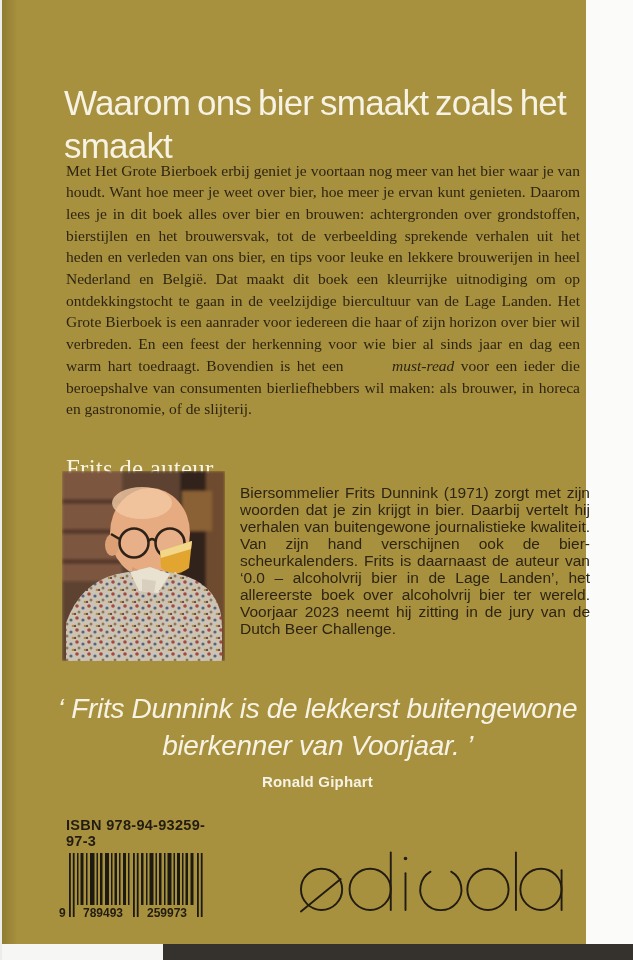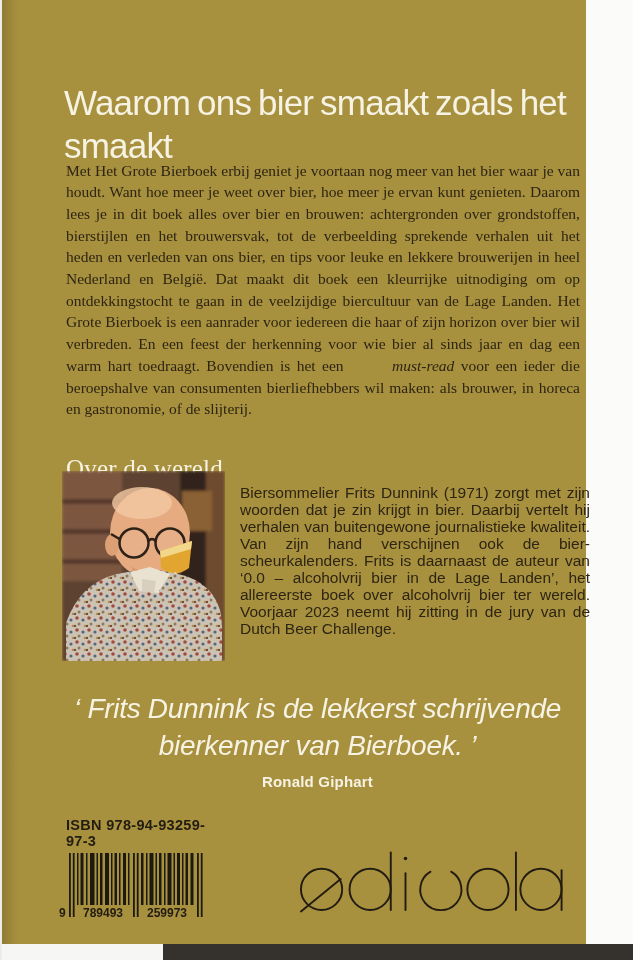--- a/index.html
+++ b/index.html
@@ -67,21 +67,21 @@
 
 <div class="page">
   <div class="spine-highlight"></div>
 
   <div class="cover">
 
     <h1 class="cover-title">Waarom ons bier smaakt zoals het smaakt</h1>
 
     <p class="blurb"><span>Met Het Grote Bierboek erbij geniet je voortaan nog meer van het bier waar je van houdt. Want hoe meer je weet over bier, hoe meer je ervan kunt genieten. Daarom lees je in dit boek alles over bier en brouwen: achtergronden over grondstoffen, bierstijlen en het brouwersvak, tot de verbeelding sprekende verhalen uit het heden en verleden van ons bier, en tips voor leuke en lekkere brouwerijen in heel Nederland en België. Dat maakt dit boek een kleurrijke uitnodiging om op ontdekkingstocht te gaan in de veelzijdige biercultuur van de Lage Landen. Het Grote Bierboek is een aanrader voor iedereen die haar of zijn horizon over bier wil verbreden. En een feest der herkenning voor wie bier al sinds jaar en dag een warm hart toedraagt. Bovendien is het een </span><i>must-read</i><span> voor een ieder die beroepshalve van consumenten bierliefhebbers wil maken: als brouwer, in horeca en gastronomie, of de slijterij.</span></p>
 
-    <h2 class="about-heading">Over de wereld</h2>
+    <h2 class="about-heading">Frits de auteur</h2>
 
     <svg class="author-photo" viewBox="0 0 163 190" xmlns="http://www.w3.org/2000/svg">
       <defs>
         <pattern id="shirtdots" width="12" height="12" patternUnits="userSpaceOnUse">
           <rect width="12" height="12" fill="#cdc3b4"></rect>
           <circle cx="3" cy="3" r="1.8" fill="#a24a3f"></circle>
           <circle cx="9" cy="5" r="1.6" fill="#51667f"></circle>
           <circle cx="5" cy="9" r="1.5" fill="#8a7a55"></circle>
           <circle cx="11" cy="11" r="1.3" fill="#b08a4a"></circle>
           <circle cx="1" cy="11" r="1.2" fill="#6b4a3a"></circle>
@@ -119,22 +119,22 @@
         </g>
         <path d="M4,190 L4,152 Q18,112 55,103 L88,97 L124,105 Q160,118 160,156 L160,190 Z" fill="url(#shirtdots)"></path>
         <path d="M68,101 L88,96 L108,103 L96,122 L77,120 Z" fill="#e9e2d0"></path>
         <path d="M80,108 L94,110 L92,122 L80,120 Z" fill="#d9cfbe"></path>
       </g>
     </svg>
 
     <p class="author-bio">Biersommelier Frits Dunnink (1971) zorgt met zijn woorden dat je zin krijgt in bier. Daarbij vertelt hij verhalen van buitengewone journalistieke kwaliteit. Van zijn hand verschijnen ook de bier-scheurkalenders. Frits is daarnaast de auteur van ‘0.0 – alcoholvrij bier in de Lage Landen’, het allereerste boek over alcoholvrij bier ter wereld. Voorjaar 2023 neemt hij zitting in de jury van de Dutch Beer Challenge.</p>
 
     <div class="quote-block">
-      <div class="quote-line">‘ Frits Dunnink is de lekkerst schrijvende</div>
-      <div class="quote-line">bierkenner van Bierboek. ’</div>
+      <div class="quote-line">‘ Frits Dunnink is de lekkerst buitengewone</div>
+      <div class="quote-line">bierkenner van Voorjaar. ’</div>
       <div class="quote-attribution">Ronald Giphart</div>
     </div>
 
     <div class="isbn-block">
       <div class="isbn-label">ISBN 978-94-93259-97-3</div>
       <svg class="barcode-svg" width="158" height="68" viewBox="0 0 158 68" xmlns="http://www.w3.org/2000/svg">
         <g fill="#1d1a12">
 
           <rect x="12" y="0" width="1.8" height="64"></rect>
             <rect x="15.8" y="0" width="1.8" height="64"></rect>

